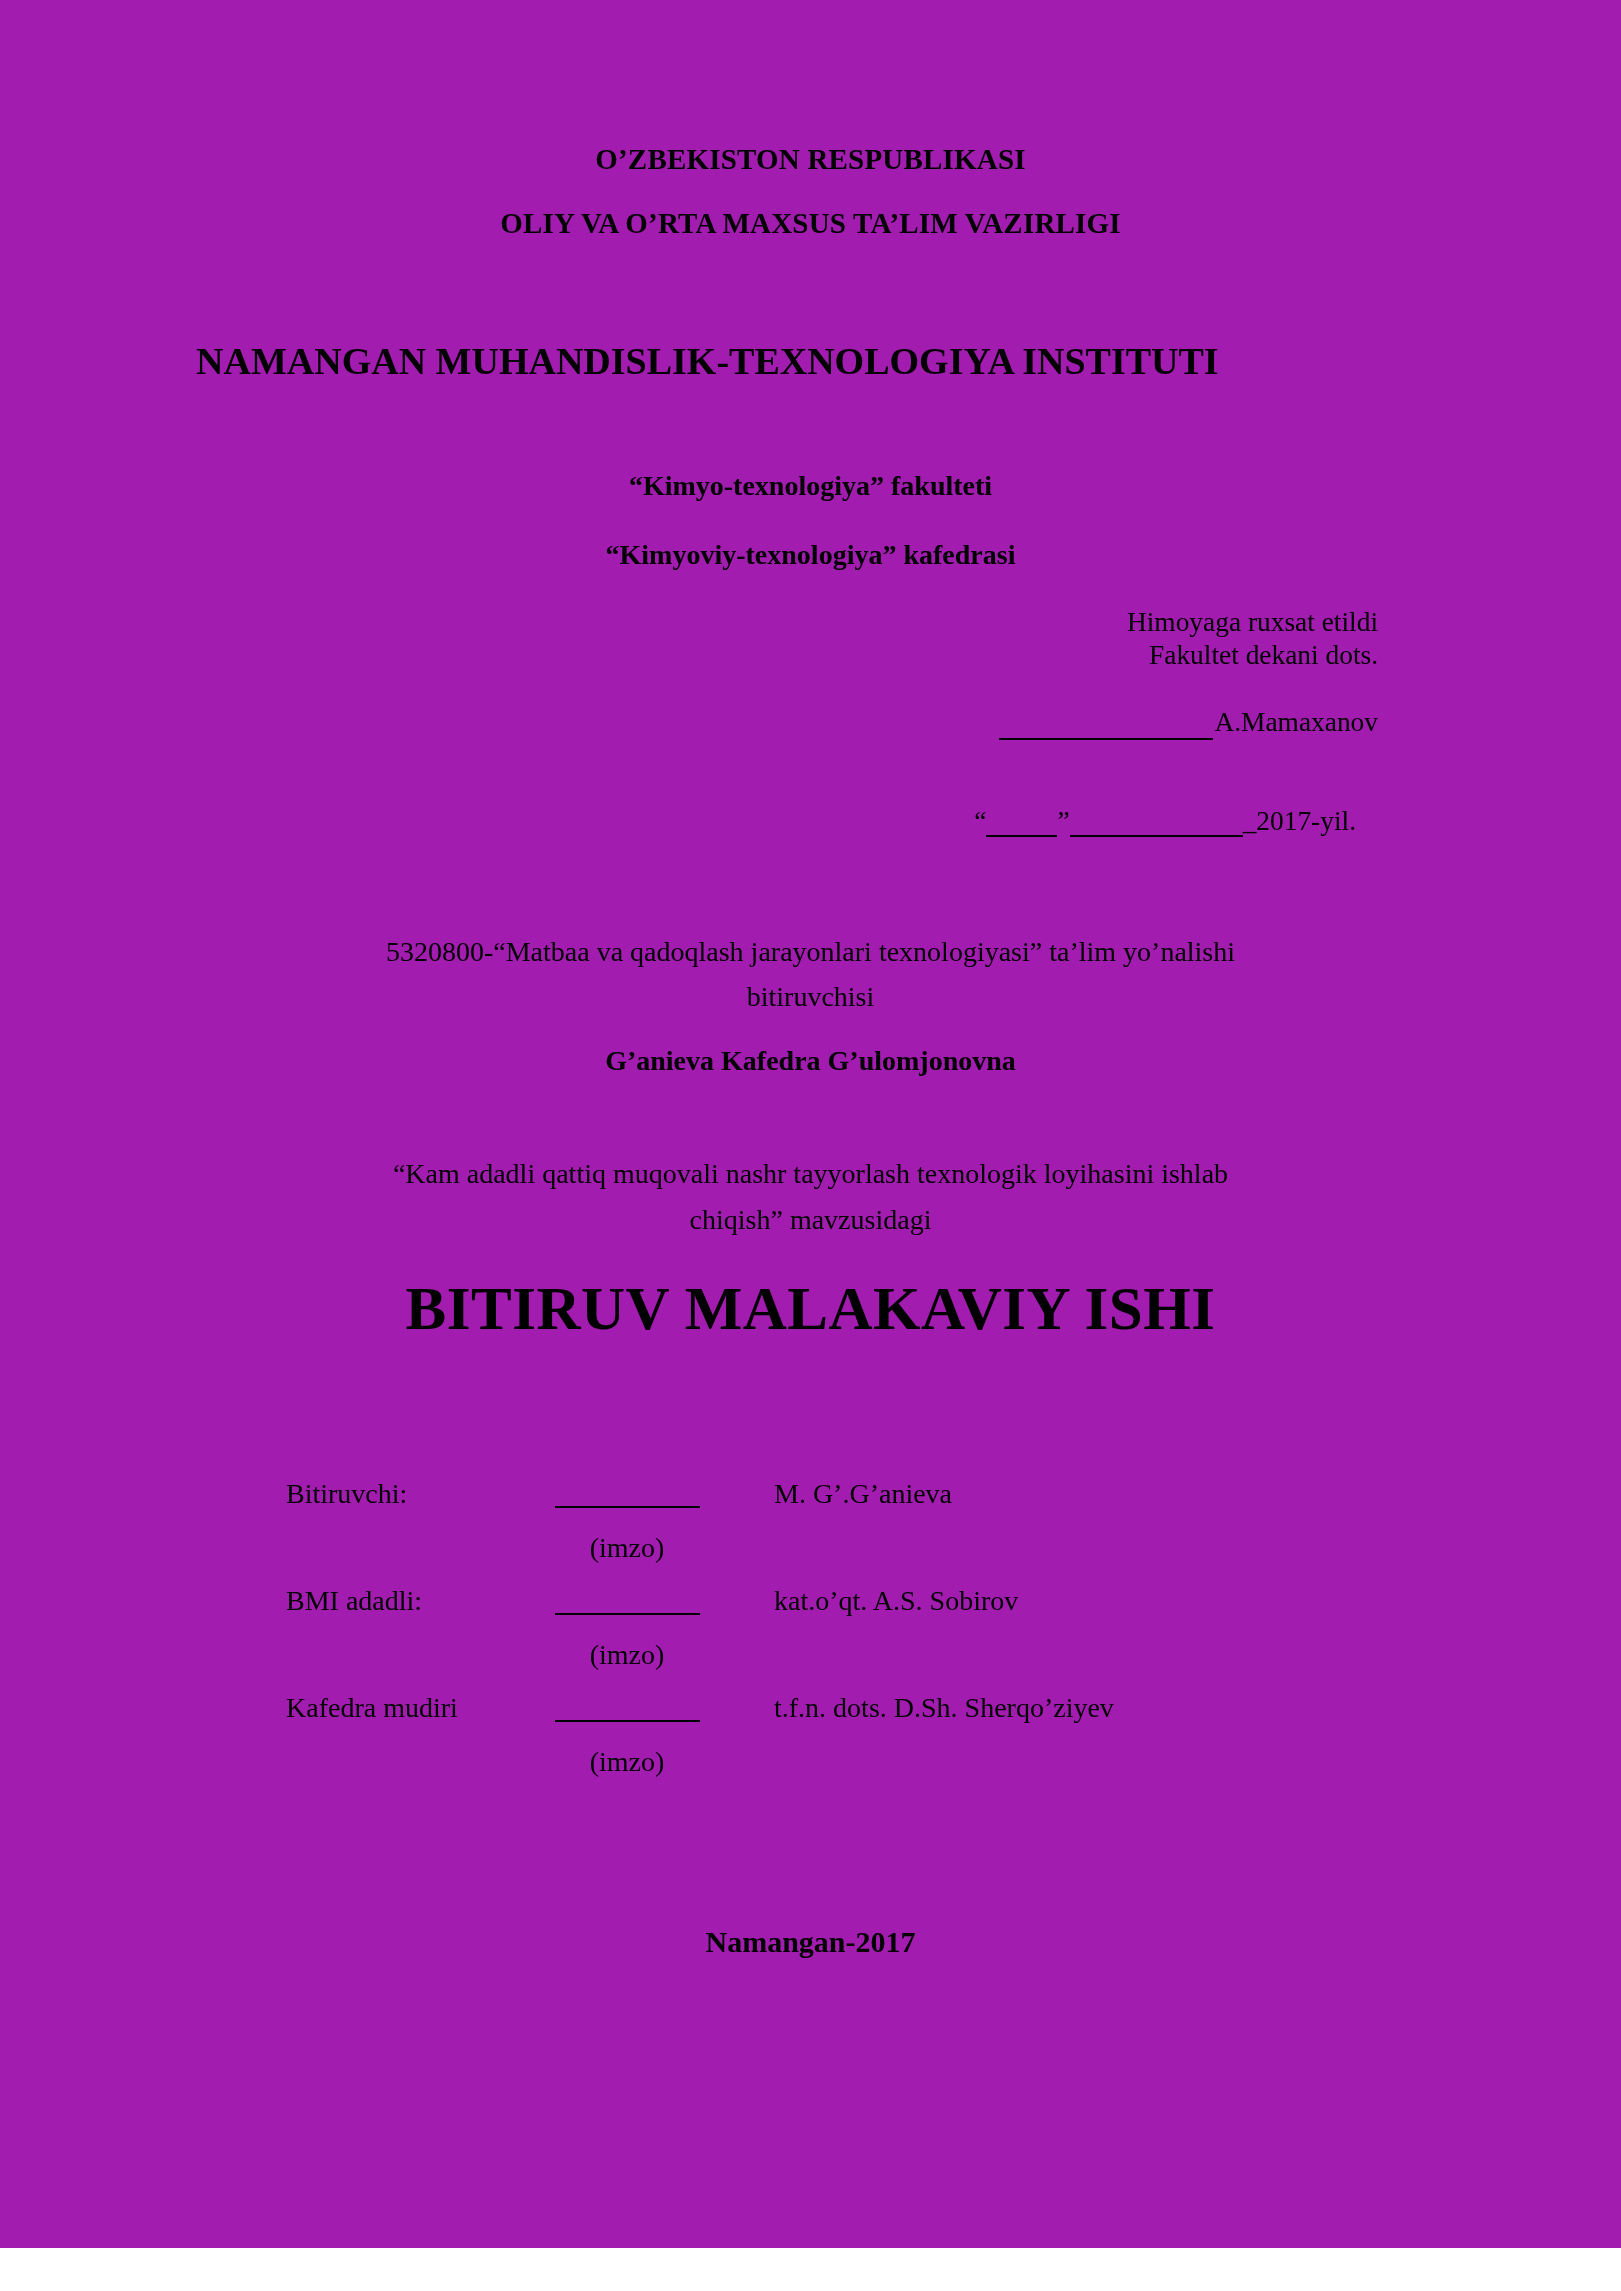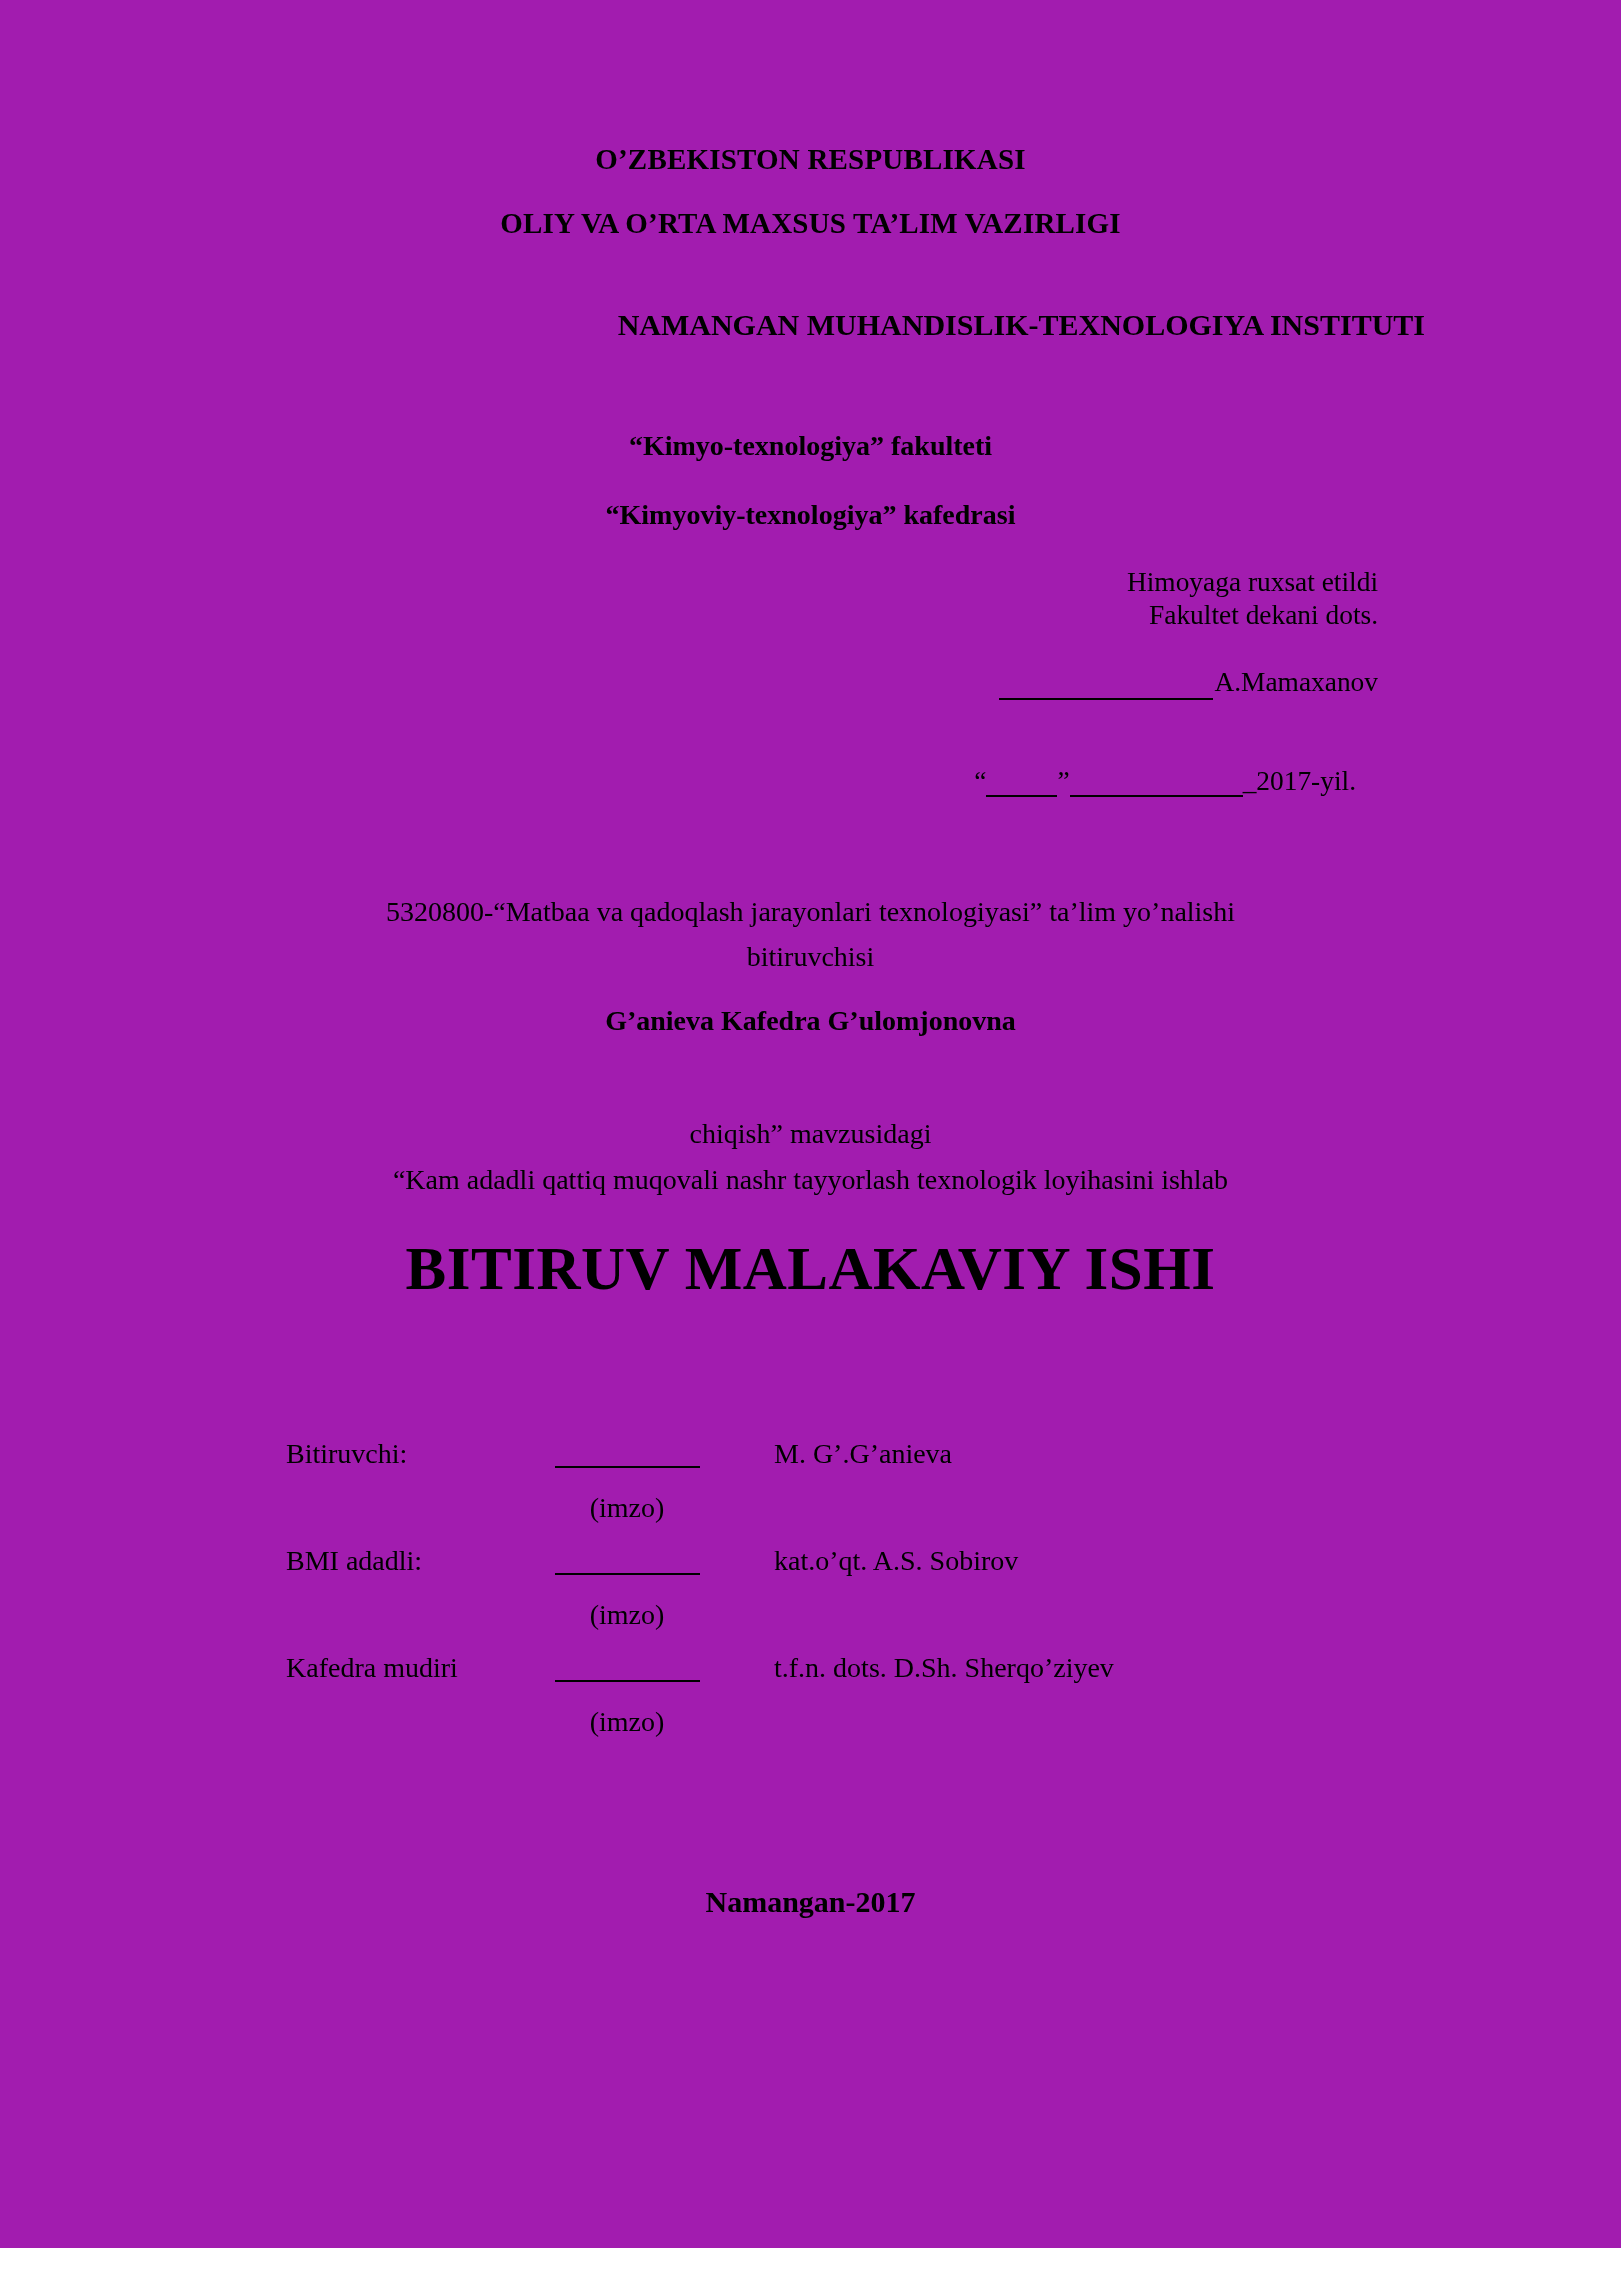--- a/index.html
+++ b/index.html
@@ -35,24 +35,24 @@
   }
   .ministry-line {
     font-weight: bold;
     font-size: 29px;
     line-height: 1.0;
     letter-spacing: 0.2px;
   }
   .ministry-line-1 { margin-bottom: 35px; }
 
   .institute-line {
-    text-align: right;
-    font-weight: bold;
-    font-size: 30px;
-    margin-top: 72px;
+    text-align: left;
+    font-weight: bold;
+    font-size: 38px;
+    margin-top: 104px;
     line-height: 1.0;
   }
 
   
   .faculty-block {
     text-align: center;
     margin-top: 92px;
   }
   .faculty-line {
     font-weight: bold;
@@ -218,22 +218,22 @@
     </div>
 
     <div class="speciality-block">
       <div>5320800-“Matbaa va qadoqlash jarayonlari texnologiyasi” ta’lim yo’nalishi</div>
       <div>bitiruvchisi</div>
     </div>
 
     <div class="student-name">G’anieva  Kafedra  G’ulomjonovna</div>
 
     <div class="topic-block">
+      <div>“Kam adadli qattiq muqovali nashr tayyorlash texnologik loyihasini ishlab</div>
       <div>chiqish” mavzusidagi</div>
-      <div>“Kam adadli qattiq muqovali nashr tayyorlash texnologik loyihasini ishlab</div>
     </div>
 
     <div class="main-title">BITIRUV MALAKAVIY ISHI</div>
 
     <div class="sig-block">
 
       <div class="sig-row">
         <div class="sig-role">Bitiruvchi:</div>
         <div class="sig-line-cell">
           <span class="sig-rule"></span>

